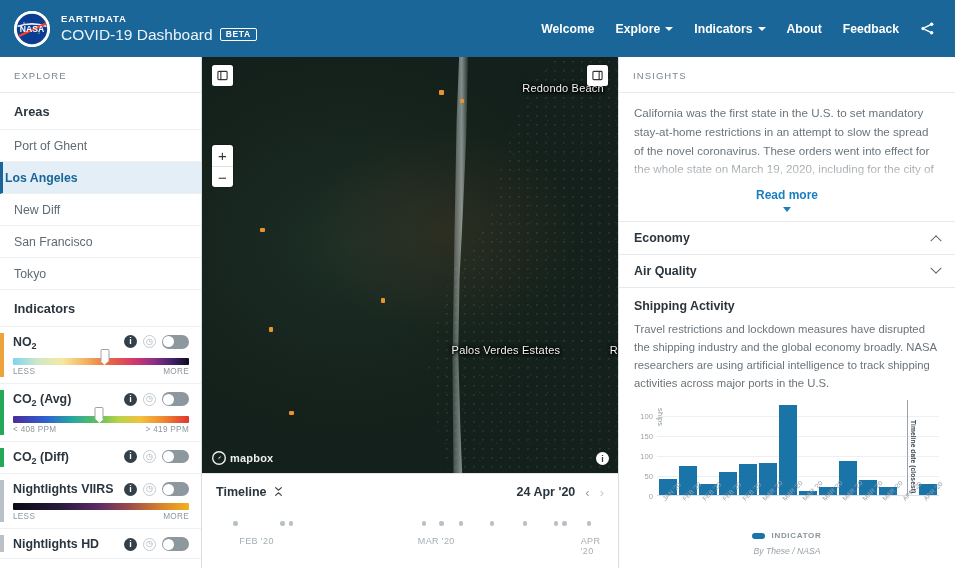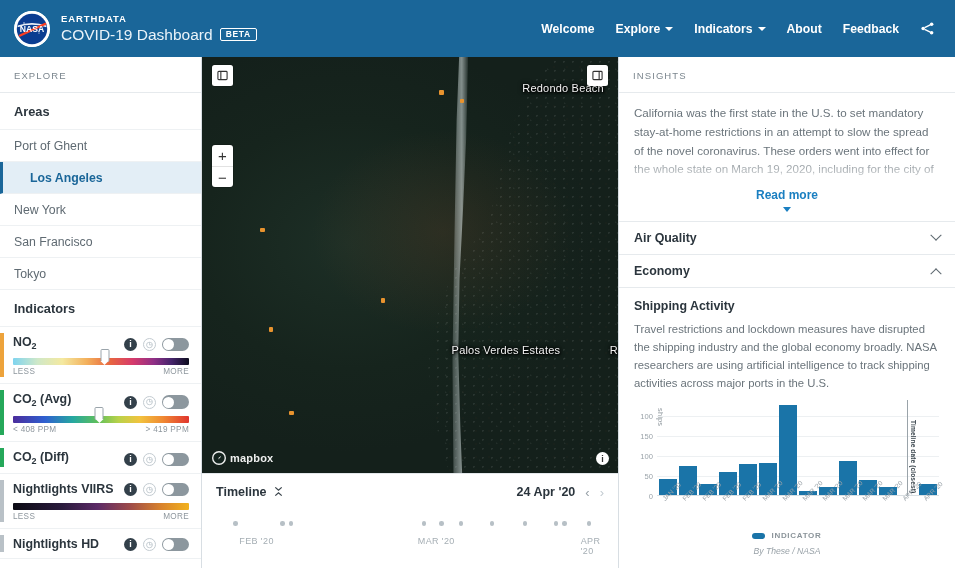--- a/index.html
+++ b/index.html
@@ -63,25 +63,25 @@
   .sect-head {
     font-size: 12.8px; font-weight: bold; color: #2b353d;
     padding: 11px 14px 10px; border-bottom: 1px solid #eef1f3;
   }
   .area-item {
     font-size: 12.3px; color: #5f6a72; padding: 8.5px 14px;
     border-bottom: 1px solid #eef1f3; cursor: pointer;
   }
   .area-item.active {
     background: #e3eef6; color: #1a6699; font-weight: bold;
-    border-left: 3px solid #1a6699; padding-left: 27px;
+    border-left: 3px solid #1a6699; padding-left: 2px;
   }
   .ind-item { border-bottom: 1px solid #eef1f3; position: relative; padding: 8px 12px 7px 13px; }
   .ind-accent { position: absolute; left: 0; top: 6px; bottom: 6px; width: 3.5px; }
-  .ind-top { display: flex; align-items: flex-end; justify-content: space-between; }
+  .ind-top { display: flex; align-items: flex-start; justify-content: space-between; }
   .ind-name { font-size: 12.4px; font-weight: bold; color: #2b353d; }
   .ind-name sub { font-size: 9px; }
   .ind-ctrls { display: flex; align-items: center; gap: 6px; }
   .ic-circ {
     width: 13px; height: 13px; border-radius: 50%; display: flex;
     align-items: center; justify-content: center; font-size: 9px;
     font-weight: bold; cursor: pointer; line-height: 1;
   }
   .ic-info { background: #33404a; color: #fff; }
   .ic-clock { border: 1.2px solid #c3cbd1; color: #c3cbd1; font-size: 8px; }
@@ -360,21 +360,21 @@
       <div class="panel-label">EXPLORE</div>
       <div class="sect-head">Areas</div>
 
       <div class="area-item">
         <span>Port of Ghent</span>
       </div>
       <div class="area-item active">
         <span>Los Angeles</span>
       </div>
       <div class="area-item">
-        <span>New York</span>
+        <span>New Diff</span>
       </div>
       <div class="area-item">
         <span>San Francisco</span>
       </div>
       <div class="area-item">
         <span>Tokyo</span>
       </div>
 
       <div class="sect-head">Indicators</div>
 
@@ -570,26 +570,26 @@
       <div class="ins-body">
         <div class="ins-fade">
           <div class="ins-para">California was the first state in the U.S. to set mandatory stay-at-home restrictions in an attempt to slow the spread of the novel coronavirus. These orders went into effect for the whole state on March 19, 2020, including for the city of Los Angeles</div>
         </div>
         <div class="read-more">
           <span>Read more</span>
           <span class="caret-b"></span>
         </div>
       </div>
       <div class="acc-head">
+        <span class="acc-title">Economy</span>
+        <span class="chev up"></span>
+      </div>
+      <div class="acc-head">
         <span class="acc-title">Air Quality</span>
         <span class="chev down"></span>
-      </div>
-      <div class="acc-head">
-        <span class="acc-title">Economy</span>
-        <span class="chev up"></span>
       </div>
       <div class="card">
         <div class="card-title">Shipping Activity</div>
         <div class="card-para">Travel restrictions and lockdown measures have disrupted the shipping industry and the global economy broadly. NASA researchers are using artificial intelligence to track shipping activities across major ports in the U.S.</div>
       </div>
 
       <div class="chart-wrap">
         <div class="chart">
           <div class="y-axis">
             <div class="y-tick" style="top:100%">0</div>

